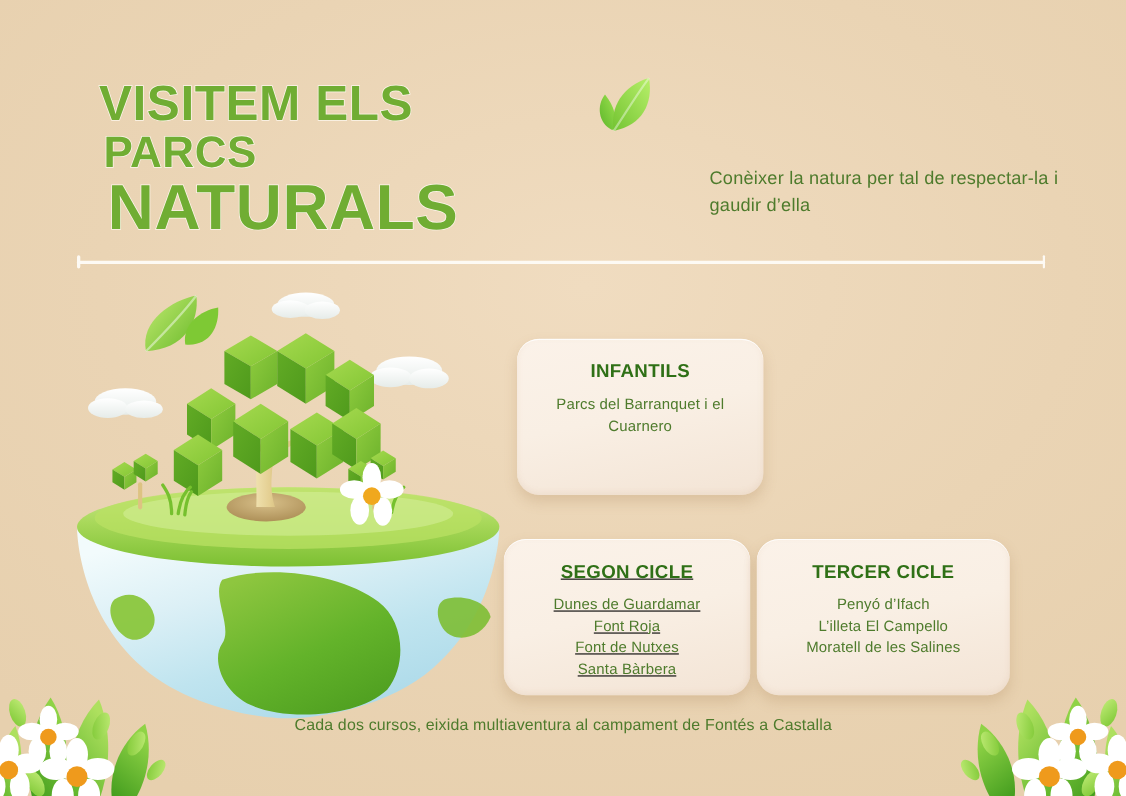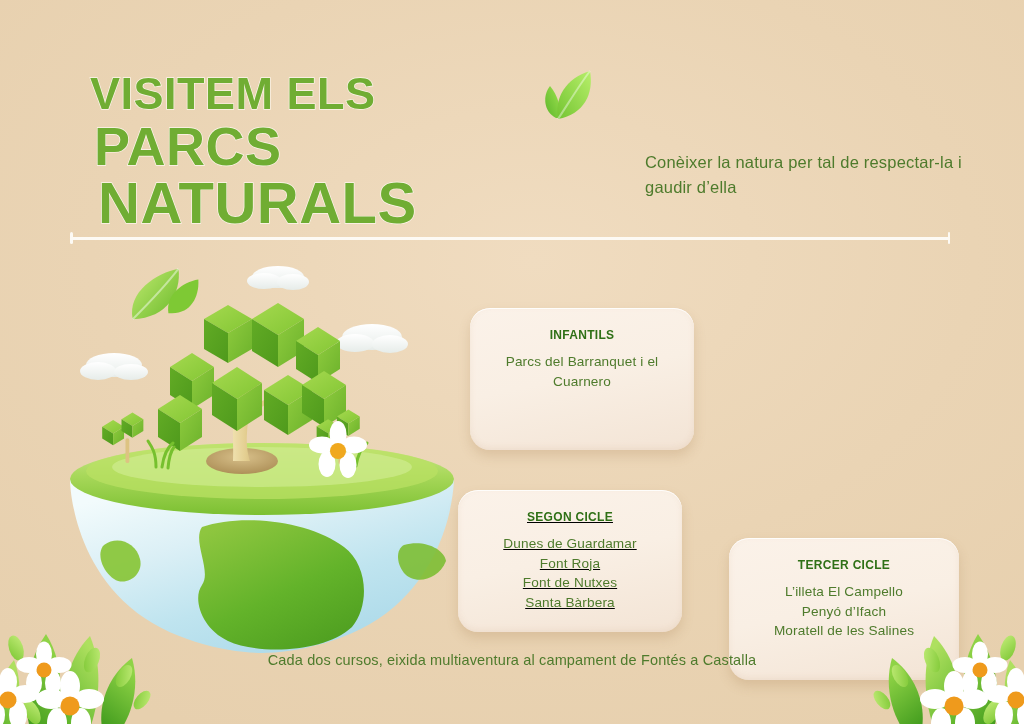--- a/index.html
+++ b/index.html
@@ -33,21 +33,21 @@
     font-weight: bold;
     color: #70ad33;
     letter-spacing: 0.5px;
     line-height: 0.98;
     text-transform: uppercase;
     -webkit-text-stroke: 1.3px #fdf6ec;
     paint-order: stroke fill;
     white-space: nowrap;
   }
   .title-line.l1 { font-size: 45px; margin-left: 2px; }
-  .title-line.l2 { font-size: 54px; margin-left: 6px; margin-top: 4px; }
+  .title-line.l2 { font-size: 40px; margin-left: 6px; margin-top: 4px; }
   .title-line.l3 { font-size: 58px; margin-left: 10px; margin-top: 2px; }
 
   
   #title-rule {
     position: absolute;
     left: 70px;
     top: 232px;
     width: 880px;
     height: 12px;
   }
@@ -100,24 +100,24 @@
       0 6px 12px rgba(160,120,74,0.22),
       0 1px 0 rgba(255,255,255,0.85) inset,
       0 -2px 6px rgba(190,150,105,0.13) inset;
     padding-top: 20px;
     box-sizing: border-box;
     text-align: center;
   }
   #card-0 { left: 470px; top: 308px; width: 224px; height: 142px; }
   #card-1 { left: 710px; top: 308px; width: 230px; height: 142px; }
   #card-2 { left: 458px; top: 490px; width: 224px; height: 142px; text-decoration: underline; }
-  #card-3 { left: 729px; top: 490px; width: 230px; height: 142px; margin-top: 48px; }
+  #card-3 { left: 688px; top: 490px; width: 230px; height: 142px; }
 
   .card-title {
-    font-size: 12px;
+    font-size: 17px;
     font-weight: bold;
     color: #2f7016;
     letter-spacing: 0.3px;
     margin-bottom: 10px;
   }
   .card-lines {
     font-size: 13.6px;
     line-height: 1.45;
     color: #4e7b2c;
     letter-spacing: 0.15px;
@@ -388,22 +388,22 @@
       <div>Dunes de Guardamar</div>
       <div>Font Roja</div>
       <div>Font de Nutxes</div>
       <div>Santa Bàrbera</div>
     </div>
   </div>
 
   <div class="card" id="card-3">
     <div class="card-title">TERCER CICLE</div>
     <div class="card-lines">
+      <div>Penyó d’Ifach</div>
       <div>L’illeta  El Campello</div>
-      <div>Penyó d’Ifach</div>
       <div>Moratell de les Salines</div>
     </div>
   </div>
 
   <div id="footer-note">Cada dos cursos, eixida multiaventura al campament de Fontés a Castalla</div>
 
   <div id="foliage-left">
     <svg viewBox="0 0 215 128" width="215" height="128" xmlns="http://www.w3.org/2000/svg">
       <defs>
         <linearGradient id="gFl1" x1="0" y1="1" x2="0.4" y2="0">

